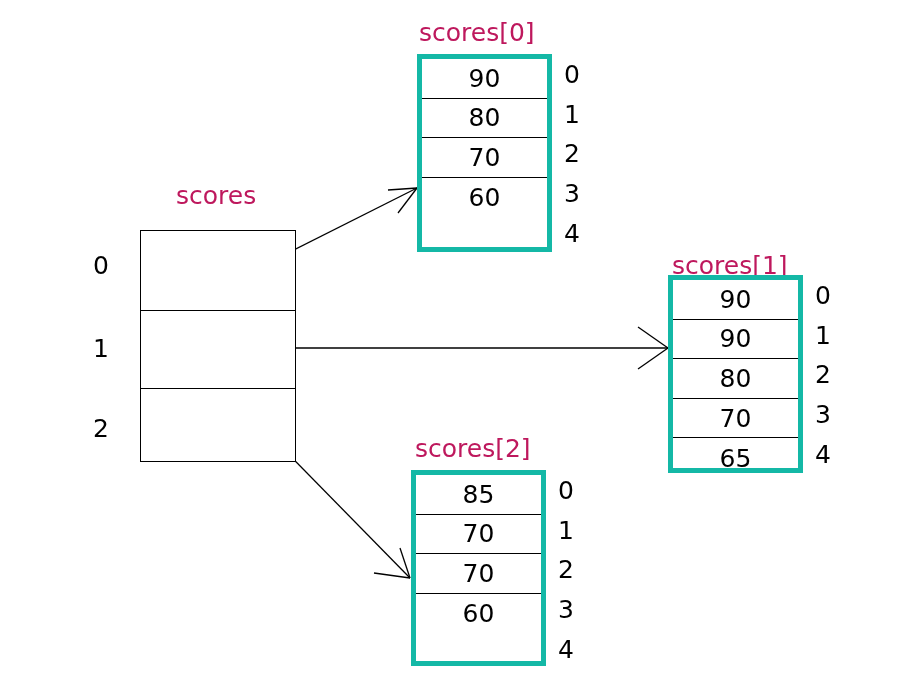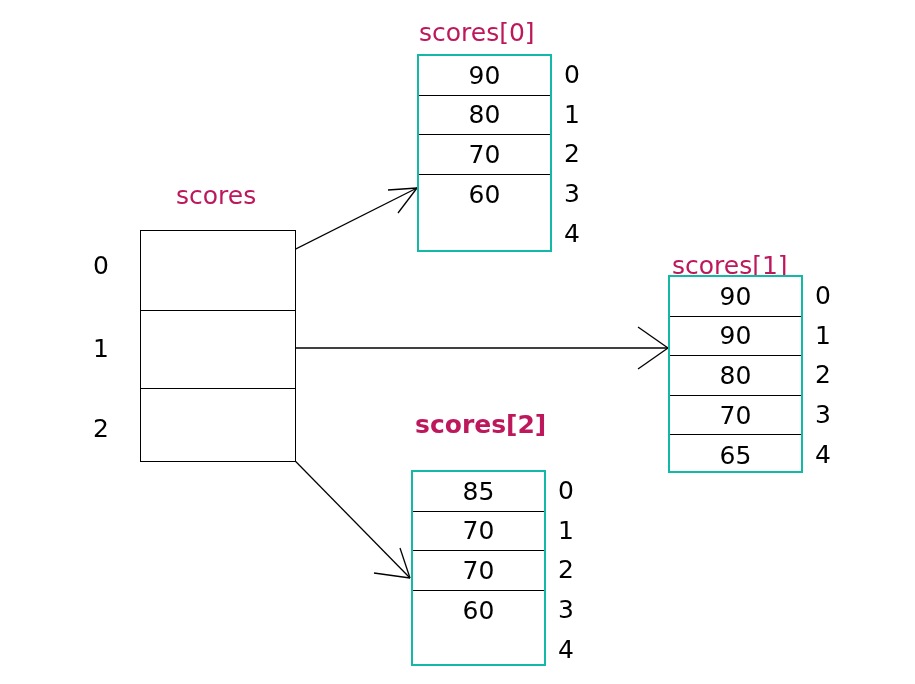--- a/index.html
+++ b/index.html
@@ -18,21 +18,21 @@
   }
   .arr-title {
     position: absolute;
     font-size: 25px;
     color: #be185d;
     white-space: nowrap;
     line-height: 1;
   }
   .arr-box {
     position: absolute;
-    border: 2px solid #14b8a6;
+    border: 5px solid #14b8a6;
     box-sizing: border-box;
     background: #ffffff;
   }
   .arr-cell {
     box-sizing: border-box;
     display: flex;
     align-items: center;
     justify-content: center;
     font-size: 25px;
     color: #000000;
@@ -132,21 +132,21 @@
     <div class="arr-cell" style="height:39.6px;">70</div>
     <div class="arr-cell" style="height:39.6px;">65</div>
   </div>
 
   <div class="idx-right" style="left:815px; top:283px;">0</div>
   <div class="idx-right" style="left:815px; top:323px;">1</div>
   <div class="idx-right" style="left:815px; top:362px;">2</div>
   <div class="idx-right" style="left:815px; top:402px;">3</div>
   <div class="idx-right" style="left:815px; top:442px;">4</div>
 
-  <div class="arr-title" style="left:415px; top:412px;font-weight:bold;">scores[2]</div>
+  <div class="arr-title" style="left:415px; top:436px;">scores[2]</div>
 
   <div class="arr-box" style="left:411px; top:470px; width:135px; height:196px;">
     <div class="arr-cell" style="height:39.6px;">85</div>
     <div class="arr-cell" style="height:39.6px;">70</div>
     <div class="arr-cell" style="height:39.6px;">70</div>
     <div class="arr-cell" style="height:39.6px;">60</div>
   </div>
 
   <div class="idx-right" style="left:558px; top:478px;">0</div>
   <div class="idx-right" style="left:558px; top:518px;">1</div>

